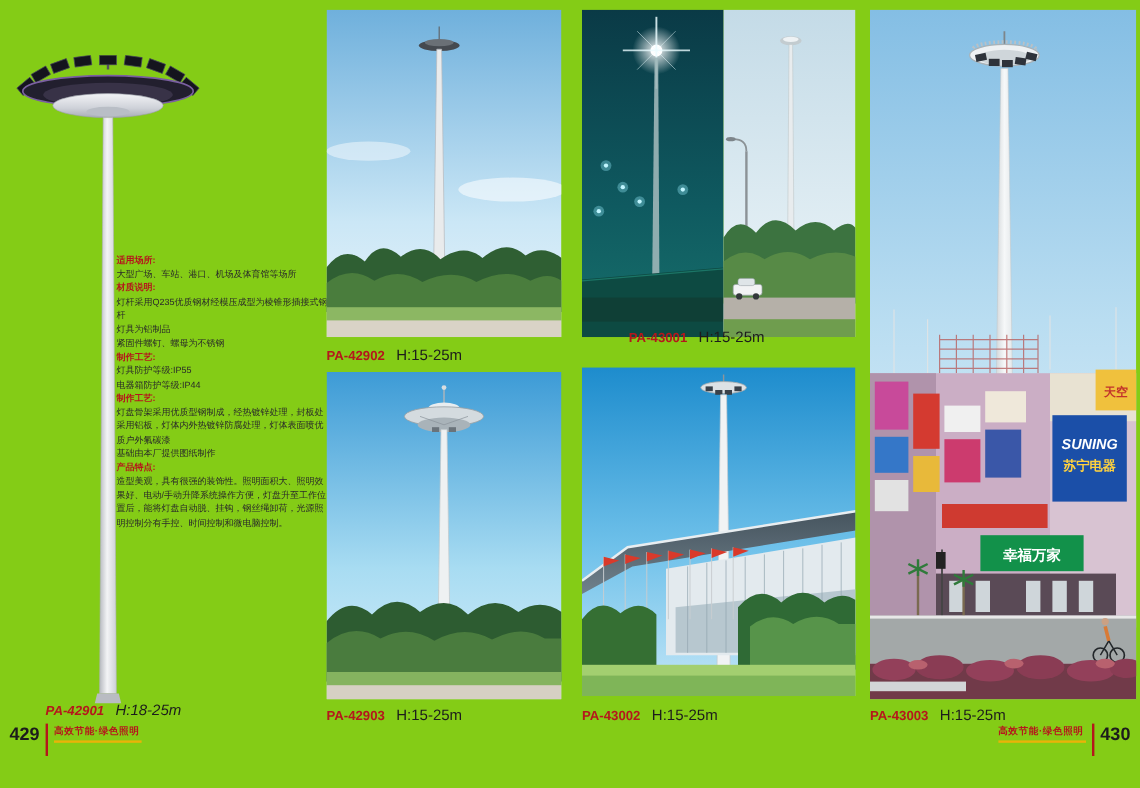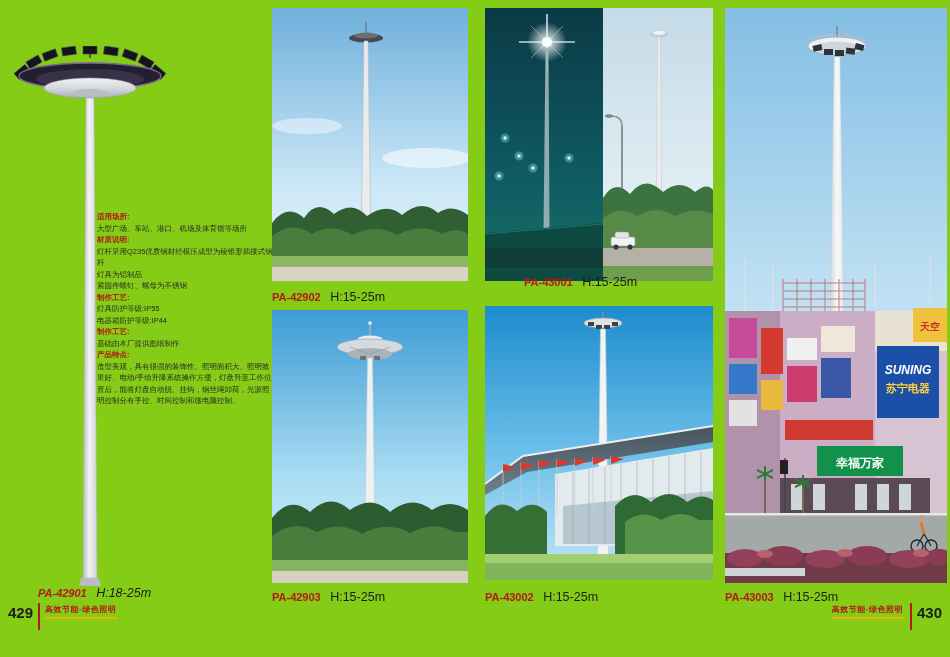--- a/index.html
+++ b/index.html
@@ -83,20 +83,21 @@
     <div class="spec-heading">适用场所:</div>
     <div class="spec-line">大型广场、车站、港口、机场及体育馆等场所</div>
     <div class="spec-heading">材质说明:</div>
     <div class="spec-line">灯杆采用Q235优质钢材经模压成型为棱锥形插接式钢杆</div>
     <div class="spec-line">灯具为铝制品</div>
     <div class="spec-line">紧固件螺钉、螺母为不锈钢</div>
     <div class="spec-heading">制作工艺:</div>
     <div class="spec-line">灯具防护等级:IP55</div>
     <div class="spec-line">电器箱防护等级:IP44</div>
     <div class="spec-heading">制作工艺:</div>
+    <div class="spec-line">灯盘骨架采用优质型钢制成，经热镀锌处理，封板处采用铝板，灯体内外热镀锌防腐处理，灯体表面喷优质户外氟碳漆</div>
     <div class="spec-line">基础由本厂提供图纸制作</div>
     <div class="spec-heading">产品特点:</div>
     <div class="spec-line">造型美观，具有很强的装饰性。照明面积大、照明效果好、电动/手动升降系统操作方便，灯盘升至工作位置后，能将灯盘自动脱、挂钩，钢丝绳卸荷，光源照明控制分有手控、时间控制和微电脑控制。</div>
   </div>
 
   <div class="product-label" style="left:38px;top:583px;font-style:italic;">
     <span class="model">PA-42901</span>
     <span class="height">H:18-25m</span>
   </div>
 

